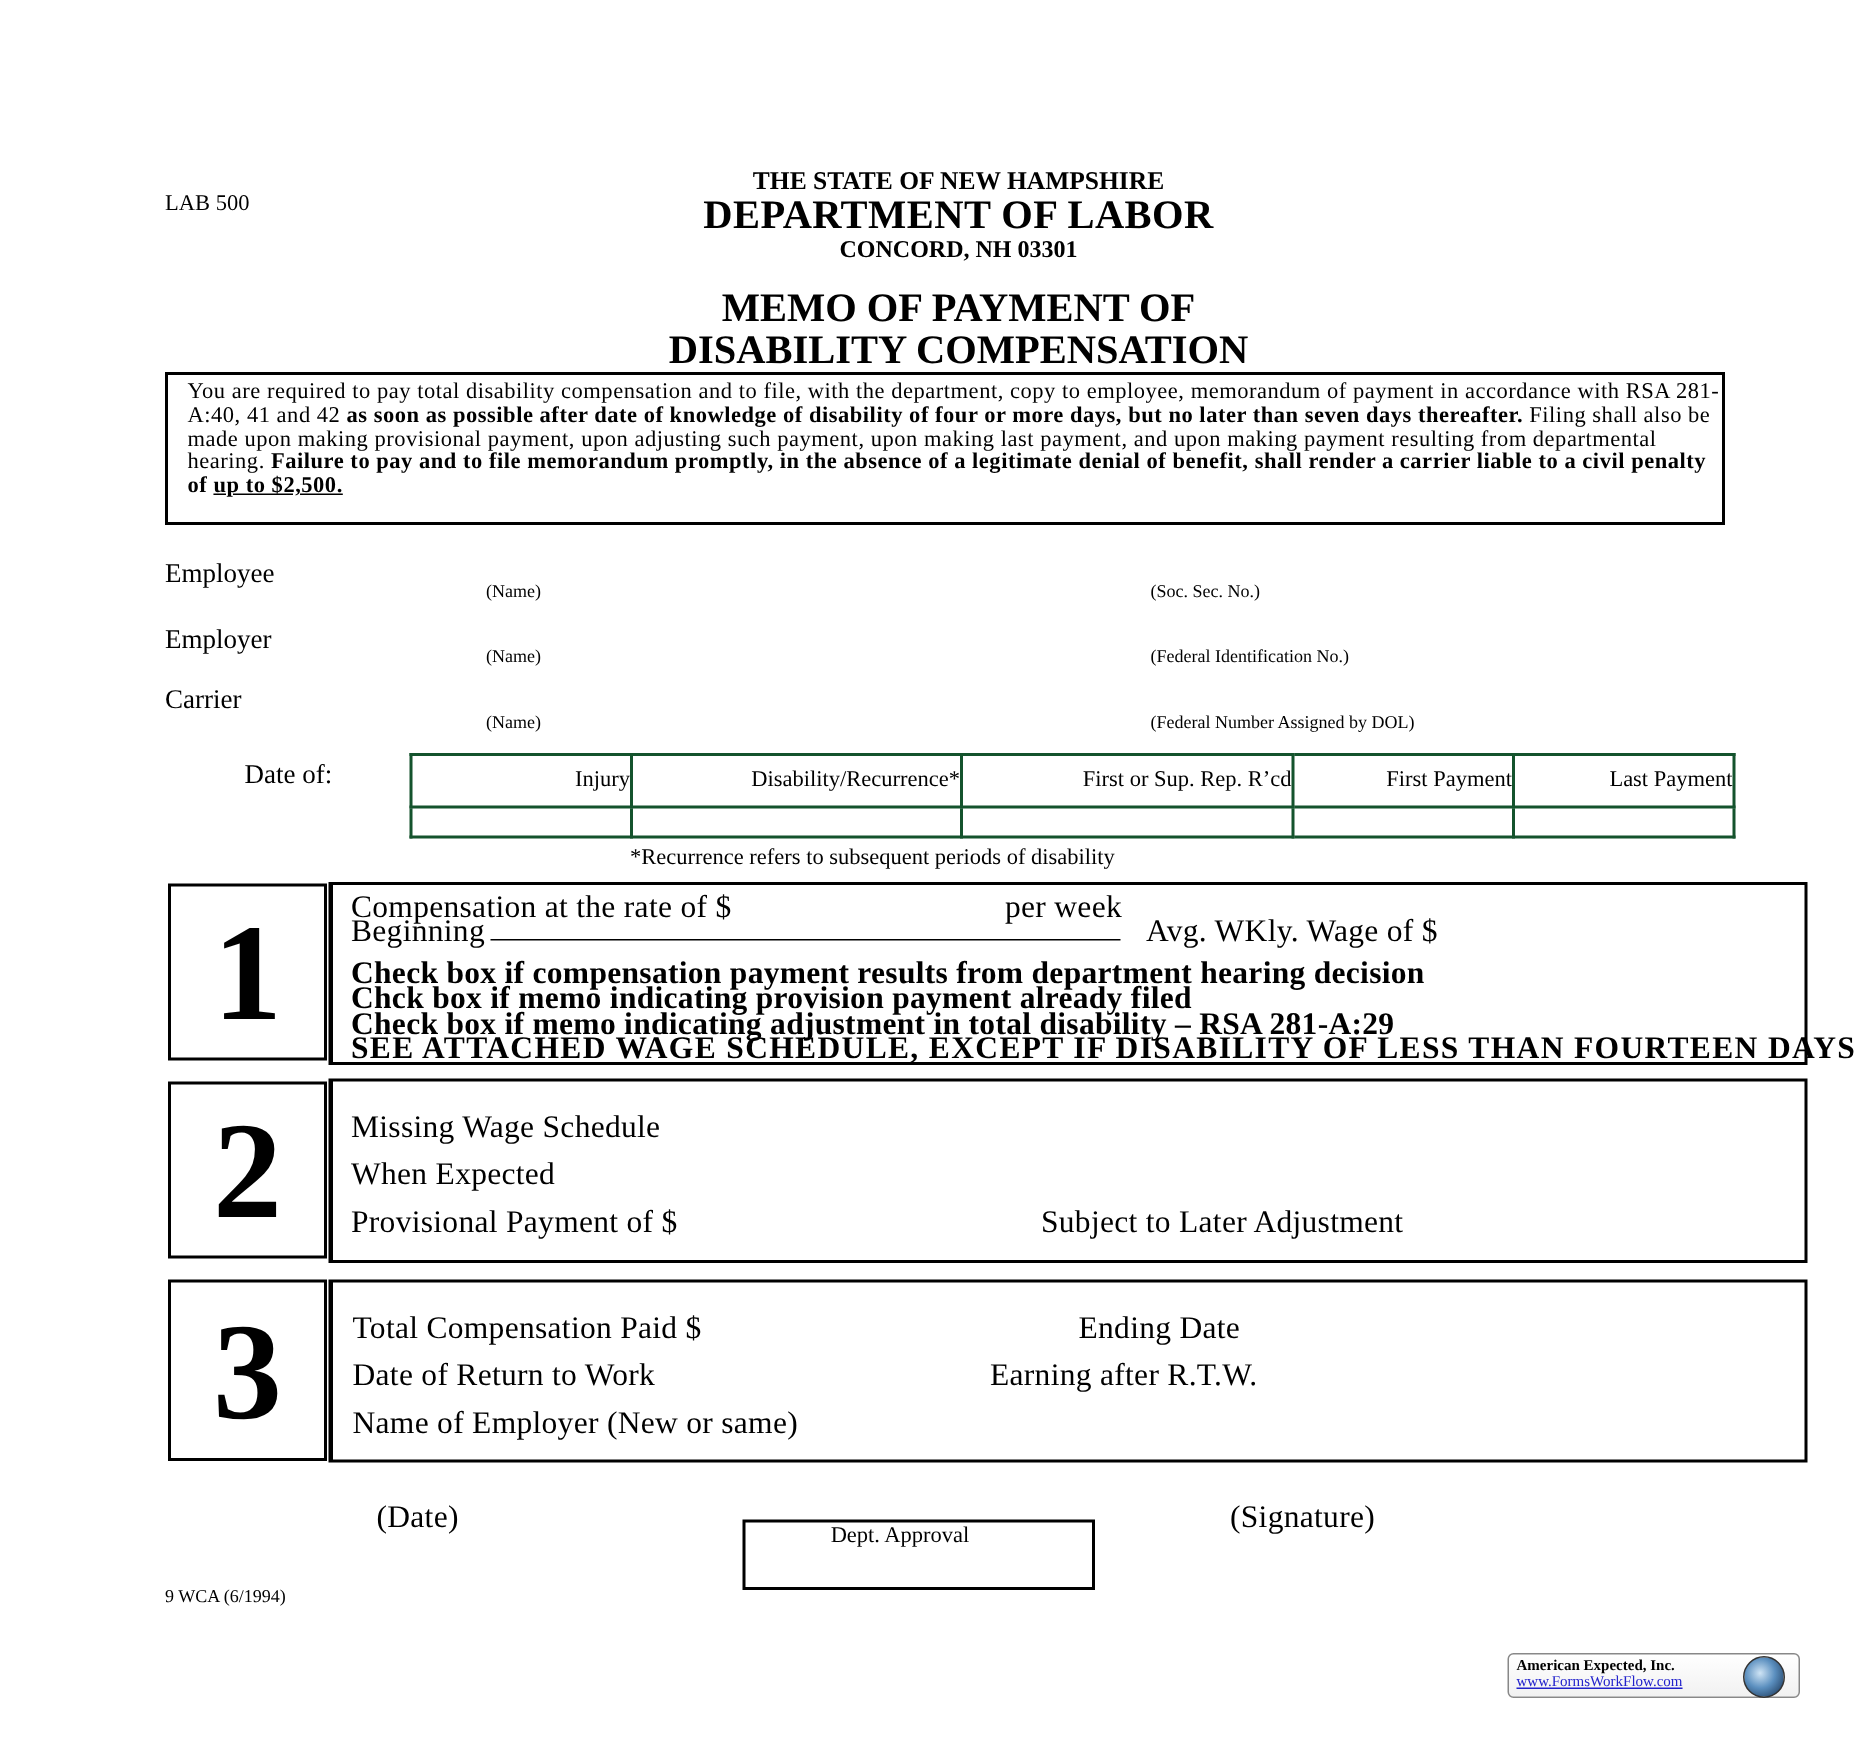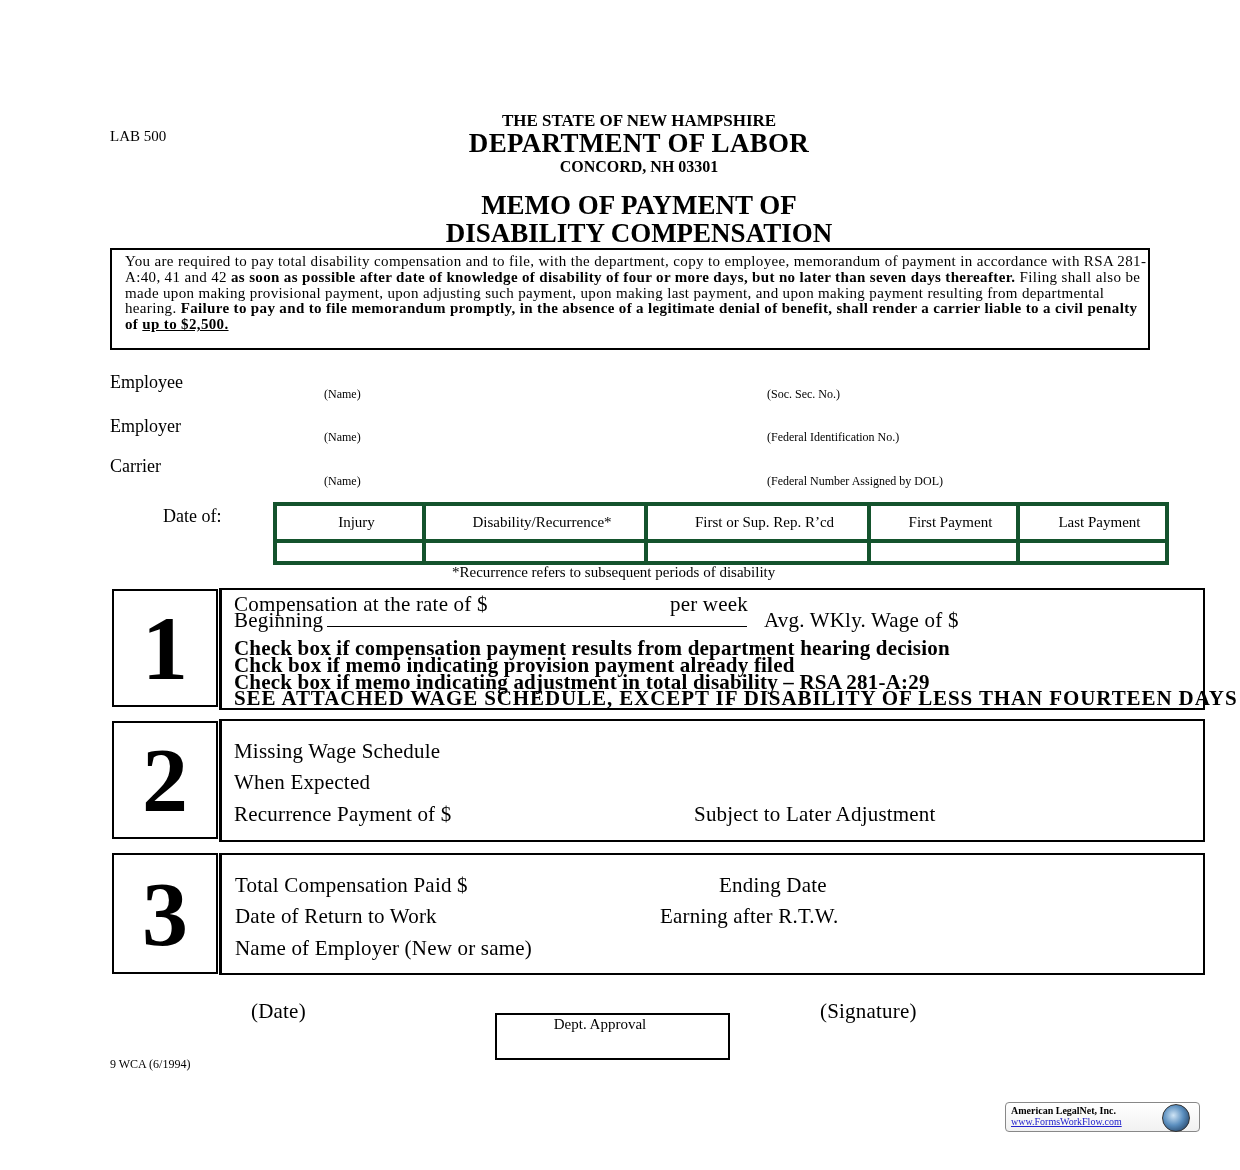--- a/index.html
+++ b/index.html
@@ -14,24 +14,24 @@
   .h5 { top: 218px; font-size: 27px; }
 
   .notice { left: 110px; top: 248px; width: 1023px; height: 94px; border: 2px solid #000; padding: 4px 0 0 13px; font-size: 15px; line-height: 15.8px; letter-spacing: 0.35px; }
   .notice b { font-weight: bold; }
   .notice u { text-decoration: underline; }
 
   .party-label { left: 110px; font-size: 18px; }
   .sub-label { font-size: 12px; }
 
   table.dates { position: absolute; left: 273px; top: 502px; border-collapse: collapse; font-size: 15px; }
-  table.dates td { border: 4px solid #14532d; padding: 0 0 0 14px; height: 33px; vertical-align: middle; text-align: center; }
+  table.dates td { border: 2px solid #14532d; padding: 0 0 0 14px; height: 33px; vertical-align: middle; text-align: right; }
   table.dates tr.blank td { height: 18px; }
   .dateof { left: 163px; top: 506px; font-size: 18px; }
-  .recurrence-note { left: 420px; top: 564px; font-size: 15px; margin-left: 32px; }
+  .recurrence-note { left: 420px; top: 564px; font-size: 15px; }
 
   .numbox { left: 112px; width: 102px; border: 2px solid #000; display: flex; align-items: center; justify-content: center; font-size: 92px; font-weight: bold; }
   .panel { left: 219px; width: 981px; border: 2px solid #000; border-left-width: 3px; }
   .panel-text { font-size: 21px; letter-spacing: 0.2px; }
   .bold { font-weight: bold; }
   .underline-line { display: inline-block; border-bottom: 1px solid #000; width: 420px; height: 10px; vertical-align: baseline; margin-left: 4px; }
 
   .approval-box { left: 495px; top: 1013px; width: 231px; height: 43px; border: 2px solid #000; }
   .approval-label { left: 495px; top: 1016px; width: 210px; text-align: center; font-size: 15px; }
 
@@ -96,34 +96,34 @@
 <div class="abs panel-text" style="left:764px; top:608px">Avg. WKly. Wage of $</div>
 <div class="abs panel-text bold" style="left:234px; top:636px">Check box if compensation payment results from department hearing decision</div>
 <div class="abs panel-text bold" style="left:234px; top:653px">Chck box if memo indicating provision payment already filed</div>
 <div class="abs panel-text bold" style="left:234px; top:670px">Check box if memo indicating adjustment in total disability – RSA 281-A:29</div>
 <div class="abs panel-text bold" style="left:234px; top:686px; letter-spacing:0.9px">SEE ATTACHED WAGE SCHEDULE, EXCEPT IF DISABILITY OF LESS THAN FOURTEEN DAYS</div>
 
 <div class="abs numbox" style="top:721px; height:114px">2</div>
 <div class="abs panel" style="top:719px; height:119px"></div>
 <div class="abs panel-text" style="left:234px; top:739px">Missing Wage Schedule</div>
 <div class="abs panel-text" style="left:234px; top:770px">When Expected</div>
-<div class="abs panel-text" style="left:234px; top:802px">Recurrence Payment of $</div>
+<div class="abs panel-text" style="left:234px; top:802px">Provisional Payment of $</div>
 <div class="abs panel-text" style="left:694px; top:802px">Subject to Later Adjustment</div>
 
 <div class="abs numbox" style="top:853px; height:117px">3</div>
 <div class="abs panel" style="top:853px; height:118px"></div>
 <div class="abs panel-text" style="left:235px; top:873px">Total Compensation Paid $</div>
 <div class="abs panel-text" style="left:719px; top:873px">Ending Date</div>
 <div class="abs panel-text" style="left:235px; top:904px">Date of Return to Work</div>
 <div class="abs panel-text" style="left:660px; top:904px">Earning after R.T.W.</div>
 <div class="abs panel-text" style="left:235px; top:936px">Name of Employer (New or same)</div>
 
 <div class="abs panel-text" style="left:251px; top:999px">(Date)</div>
 <div class="abs panel-text" style="left:820px; top:999px">(Signature)</div>
 <div class="abs approval-box"></div>
 <div class="abs approval-label">Dept. Approval</div>
 
 <div class="abs footer-code">9 WCA (6/1994)</div>
 
 <div class="abs logo"></div>
-<div class="abs logo-name" style="font-family:'Liberation Serif', serif">American LegalNet, Inc.</div>
+<div class="abs logo-name" style="font-family:'Liberation Serif', serif">American Expected, Inc.</div>
 <div class="abs logo-url" style="font-family:'Liberation Serif', serif">www.FormsWorkFlow.com</div>
 <div class="abs logo-globe"></div>
 
 </body></html>

